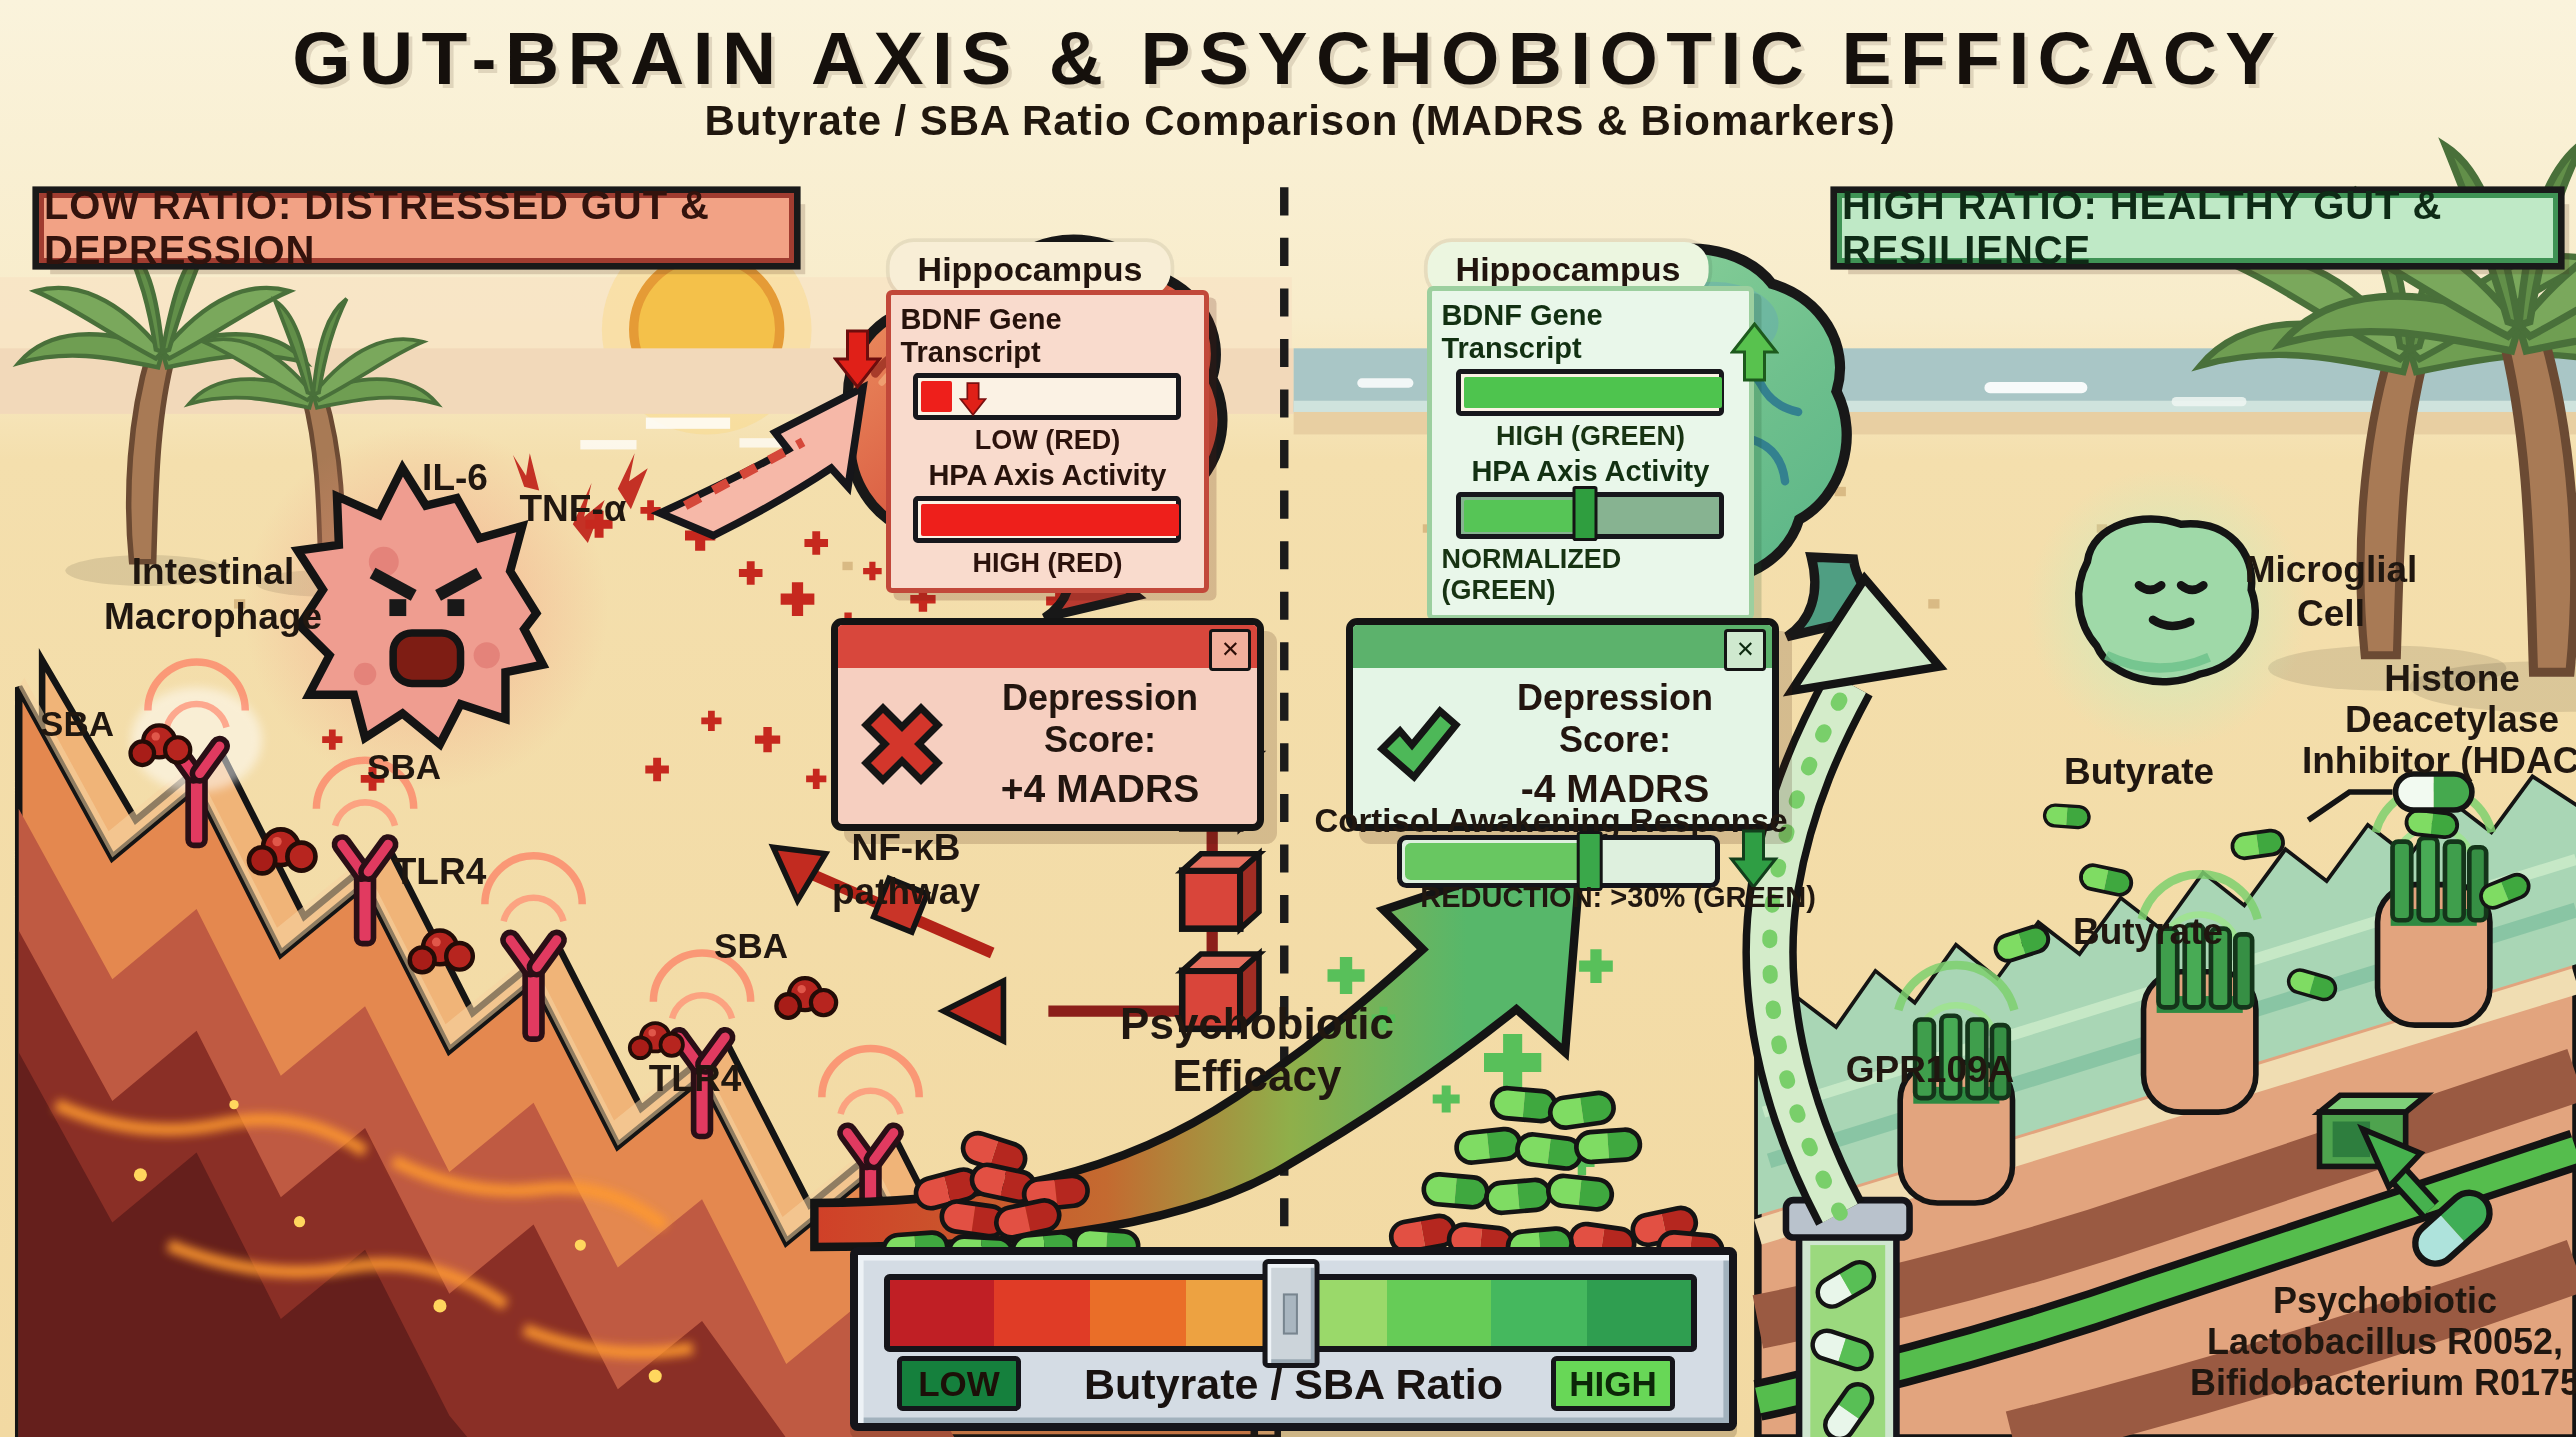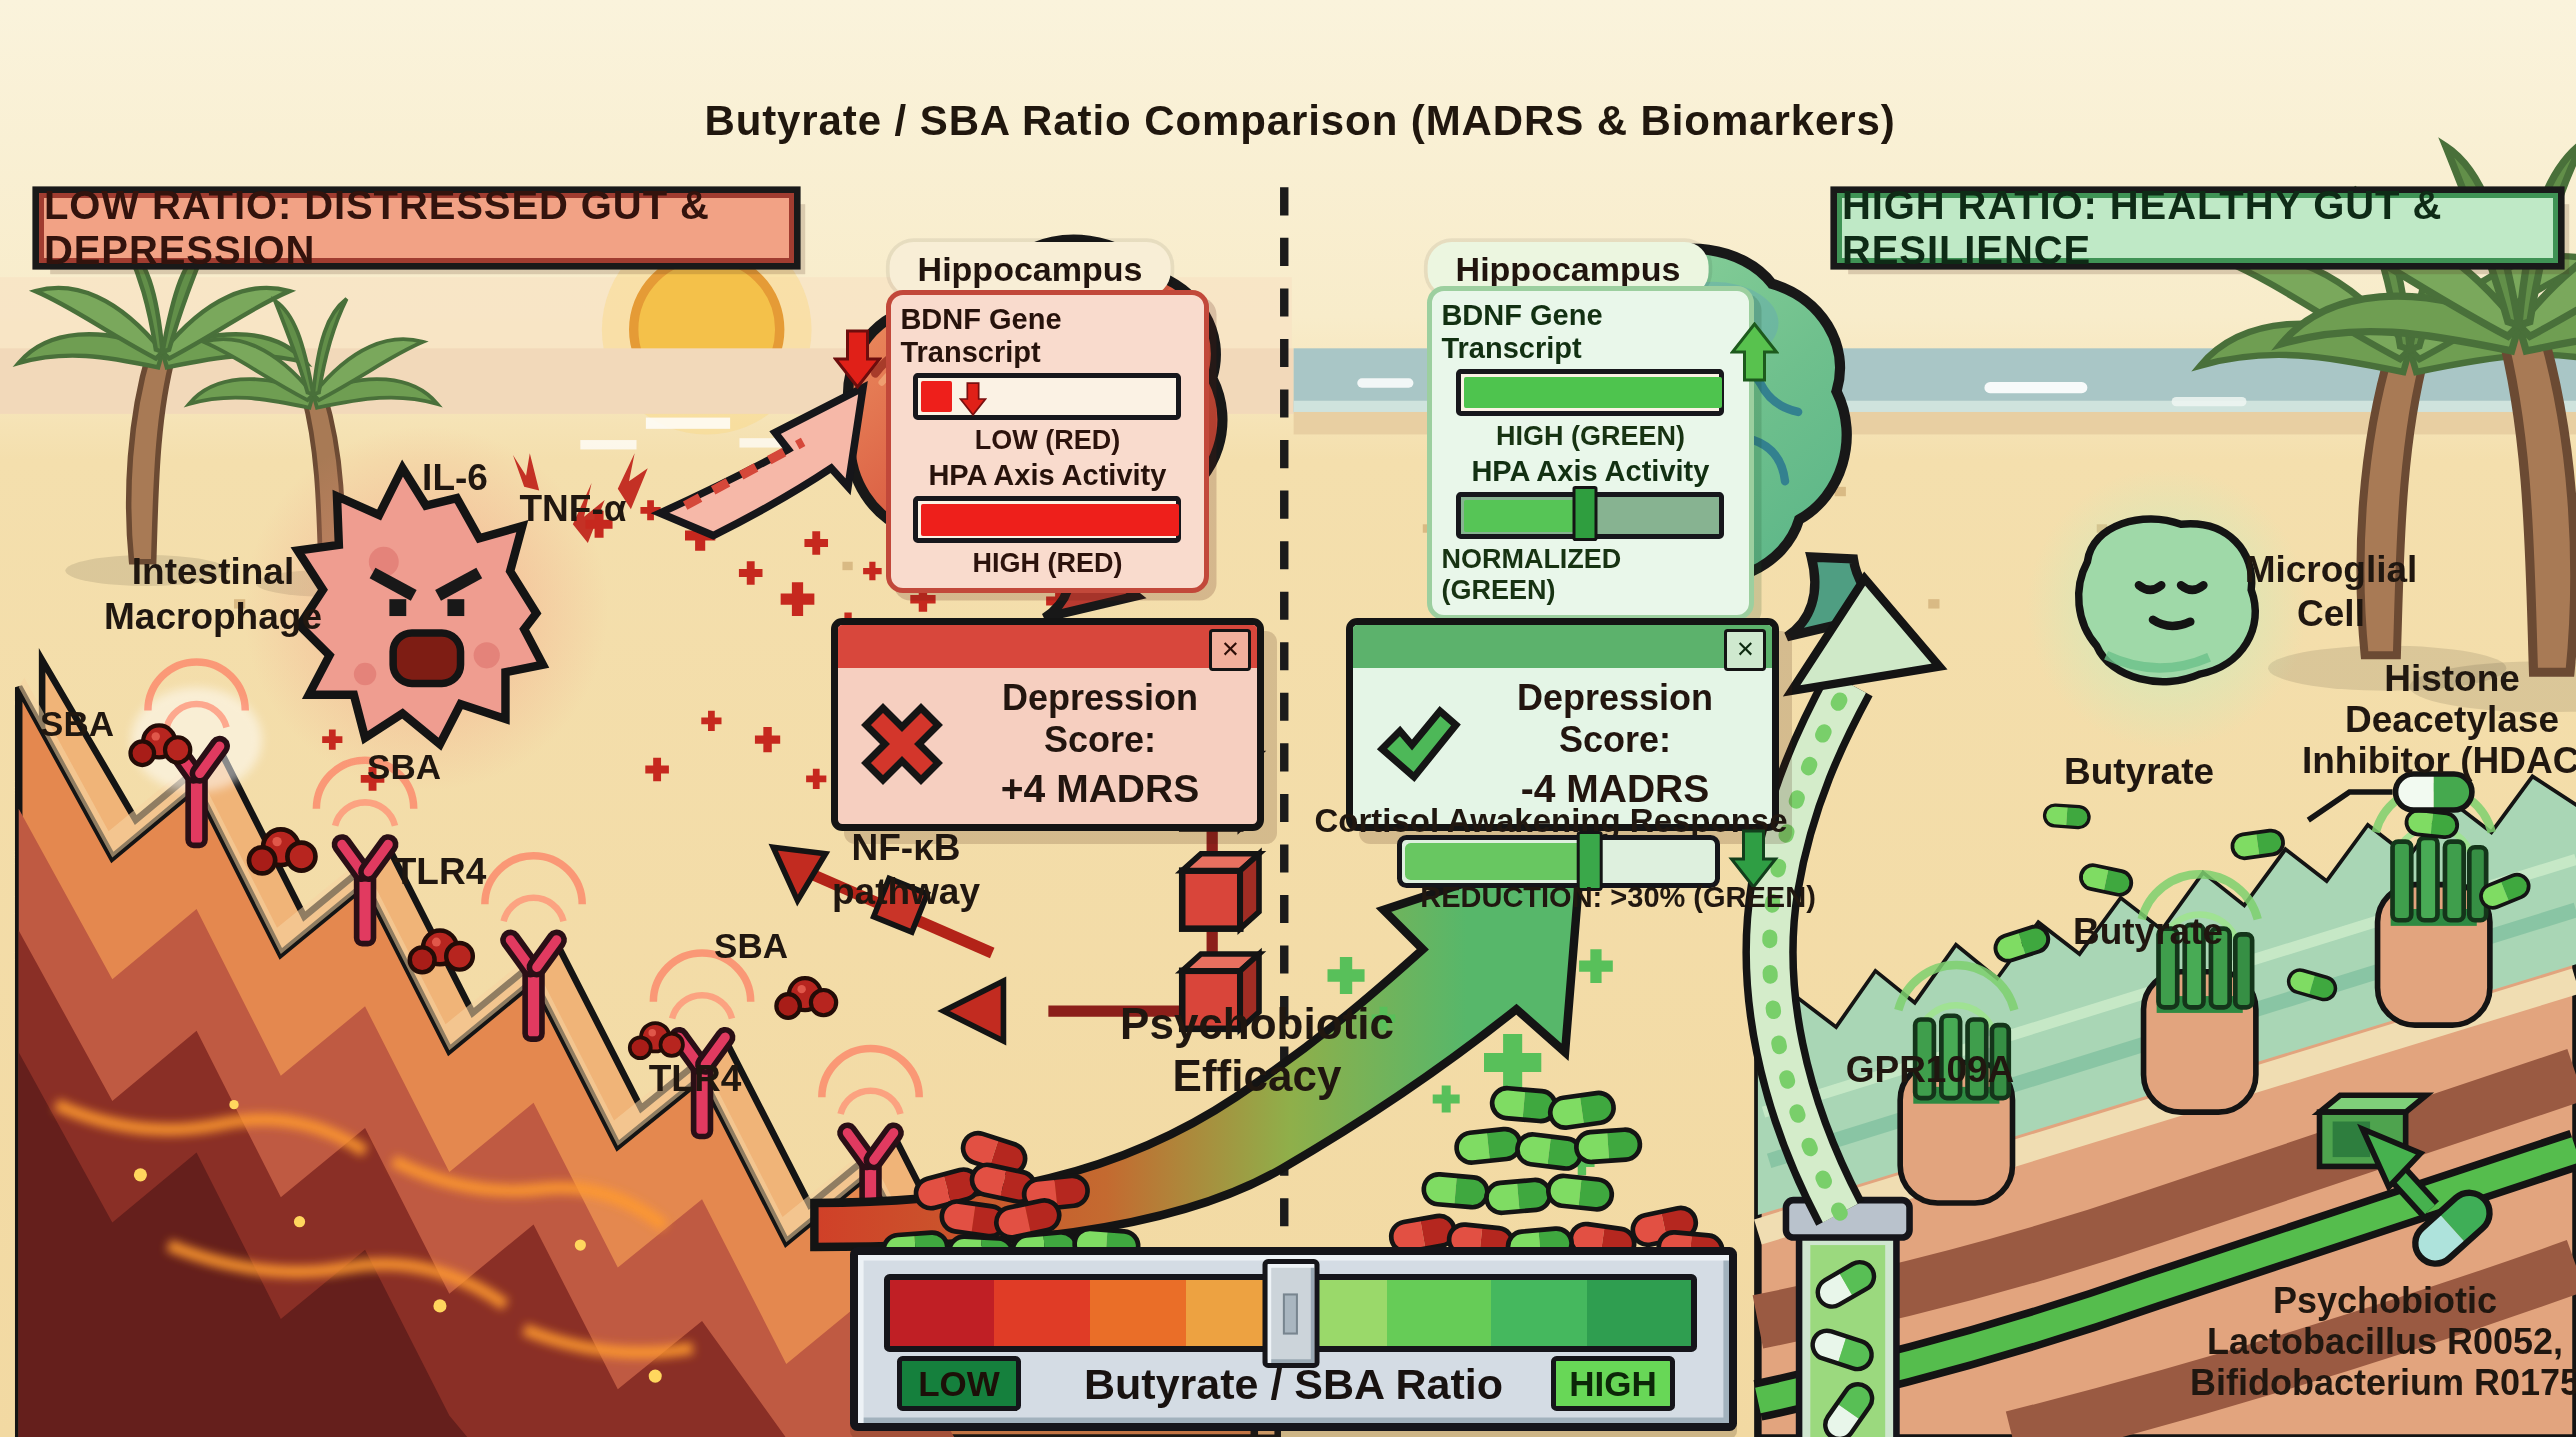--- a/index.html
+++ b/index.html
@@ -11,21 +11,21 @@
   .art{position:absolute;left:0;top:0;width:2576px;height:1438px;}
   .plabel{position:absolute;transform:translate(-50%,-50%);font-weight:800;color:#201710;white-space:nowrap;text-align:center;line-height:1;}
   .title{position:absolute;top:15px;left:0;width:100%;text-align:center;font-size:75px;font-weight:900;letter-spacing:8.4px;color:#15100c;text-shadow:3.7px 3.7px 0 rgba(70,45,20,.14);}
   .subtitle{position:absolute;top:97px;left:12px;width:100%;text-align:center;font-size:42px;font-weight:800;letter-spacing:0.9px;color:#20170e;}
   .banner{position:absolute;height:60px;display:flex;align-items:center;justify-content:center;font-size:40px;font-weight:800;letter-spacing:0.9px;border:5.6px solid;box-shadow:0 0 0 6.6px #191919,11.2px 11.2px 0 rgba(80,40,20,.18);}
   .banner.low{left:39px;top:193px;width:745px;background:#f2a285;border-color:#a03c30;color:#33130d;}
   .banner.high{left:1837px;top:193px;width:711px;background:#bfe9c6;border-color:#3f9355;color:#0e2b16;}
   .tag{position:absolute;transform:translate(-50%,-50%);padding:7.5px 28px;border-radius:24px;font-size:34px;font-weight:800;color:#21140e;box-shadow:0 0 0 3.7px rgba(0,0,0,.07);}
   .tag.l{left:1030px;top:269px;background:#f8eed6;}
   .tag.r{left:1568px;top:269px;background:#ecf6e0;}
-  .bpanel{position:absolute;border:5.6px solid;border-radius:17px;display:flex;flex-direction:column;align-items:center;padding:7.5px 9.4px 9.4px;gap:2.8px;}
+  .bpanel{position:absolute;border:5.6px solid;border-radius:6px;display:flex;flex-direction:column;align-items:center;padding:7.5px 9.4px 9.4px;gap:2.8px;}
   .bpanel.red{left:886px;top:290px;width:294px;background:#f9dbcd;border-color:#c2483a;box-shadow:7.5px 7.5px 0 rgba(90,30,20,.2);}
   .bpanel.green{left:1427px;top:286px;width:298px;background:#e9f7ea;border-color:#9ccf9f;box-shadow:7.5px 7.5px 0 rgba(30,80,40,.18);}
   .blbl{font-size:29px;font-weight:800;color:#26120b;}
   .bpanel.green .blbl{color:#123012;}
   .bstat{font-size:27px;font-weight:800;color:#2c120c;}
   .bpanel.green .bstat{color:#173312;}
   .pixbar{position:relative;width:258px;height:37px;border:5.6px solid #17171c;border-radius:4.7px;background:#fbf2e4;margin:1.9px 0;}
   .pixbar .fill{position:absolute;top:2.8px;bottom:2.8px;left:2.8px;border-radius:1.9px;}
   .fill.red{background:#ee1f1b;}
   .fill.green{background:#4ec44e;}
@@ -432,20 +432,21 @@
     <use href="#capsule" transform="translate(1622,1278) rotate(-5)" style="--ca:#7fdc63;--cb:#3fa83f"></use>
     <use href="#capsule" transform="translate(1688,1274) rotate(6)" style="--ca:#7fdc63;--cb:#3fa83f"></use>
     <use href="#capsule" transform="translate(1590,1224) rotate(-6)" style="--ca:#7fdc63;--cb:#3fa83f"></use>
     <use href="#capsule" transform="translate(1655,1230) rotate(7)" style="--ca:#7fdc63;--cb:#3fa83f"></use>
     <use href="#capsule" transform="translate(1718,1224) rotate(-4)" style="--ca:#7fdc63;--cb:#3fa83f"></use>
     <use href="#capsule" transform="translate(1628,1180) rotate(5)" style="--ca:#7fdc63;--cb:#3fa83f"></use>
     <use href="#capsule" transform="translate(1690,1186) rotate(-8)" style="--ca:#7fdc63;--cb:#3fa83f"></use>
   </g>
 </svg>
 
+<div class="title">GUT-BRAIN AXIS &amp; PSYCHOBIOTIC EFFICACY</div>
 <div class="subtitle">Butyrate / SBA Ratio Comparison (MADRS &amp; Biomarkers)</div>
 
 <div class="banner low">LOW RATIO: DISTRESSED GUT &amp; DEPRESSION</div>
 <div class="banner high">HIGH RATIO: HEALTHY GUT &amp; RESILIENCE</div>
 
 <div class="tag l">Hippocampus</div>
 <div class="tag r">Hippocampus</div>
 
 <div class="bpanel red">
   <div class="blbl">BDNF Gene Transcript</div>

